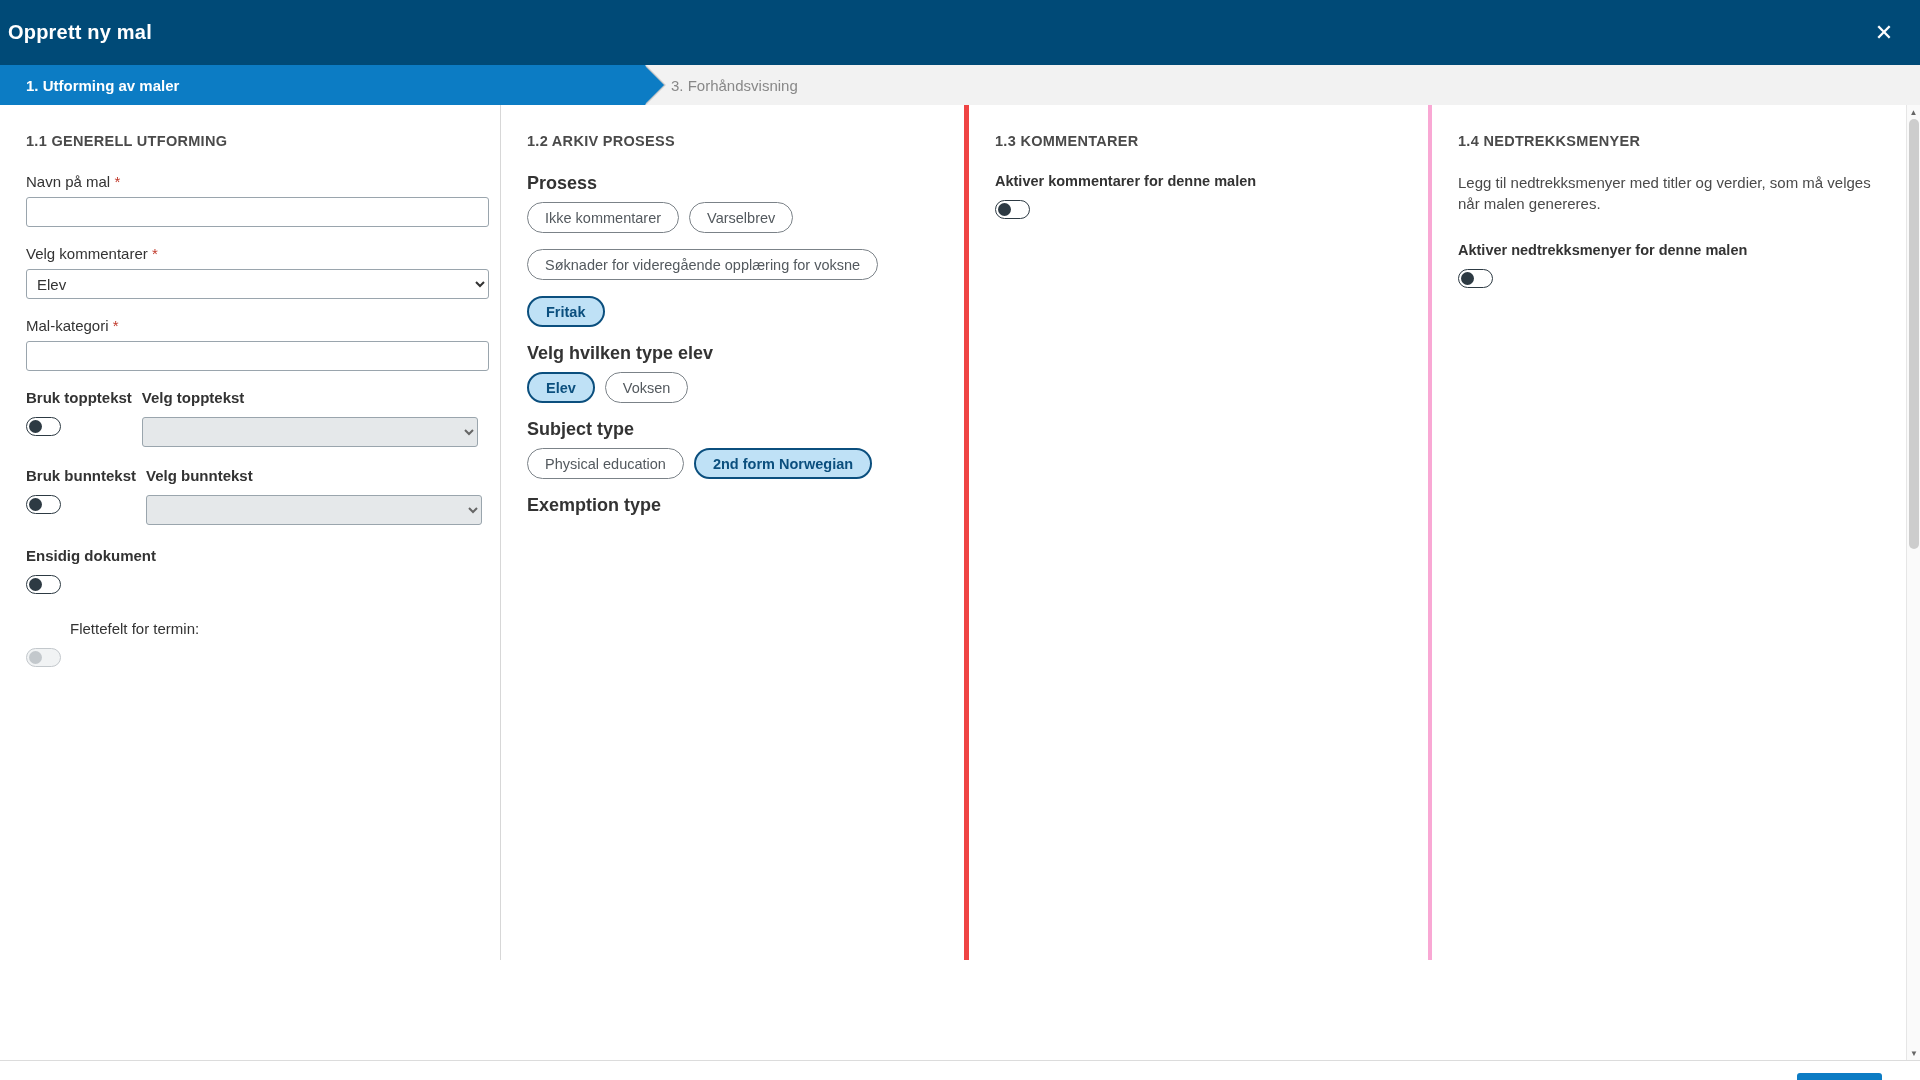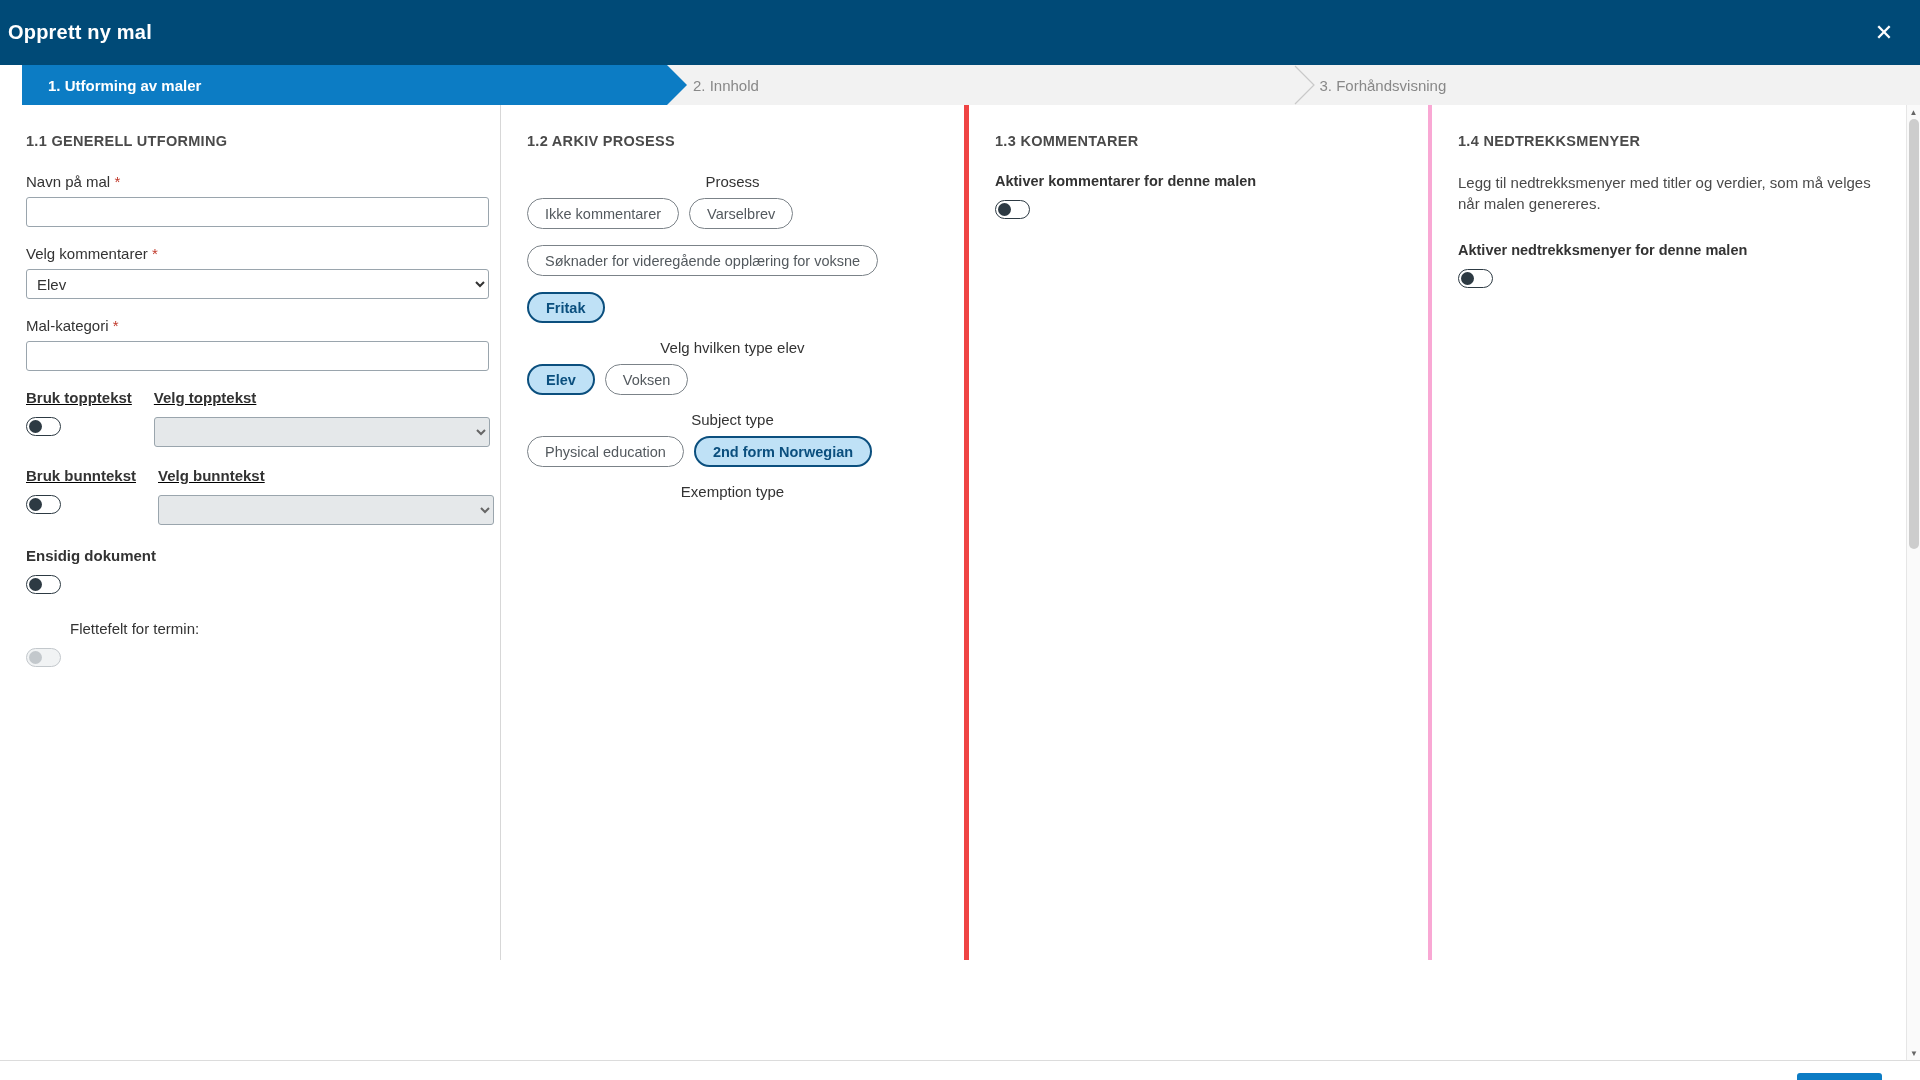--- a/index.html
+++ b/index.html
@@ -39,21 +39,20 @@
     cursor: pointer;
     background: none; border: none;
   }
 
   
   .stepper {
     height: 40px;
     display: flex;
     background: #737373;
     position: relative;
-    margin-left: 22px;
   }
   .step {
     position: relative;
     display: flex;
     align-items: center;
     font-size: 15px;
     height: 40px;
   }
   .step-label { padding-left: 26px; white-space: nowrap; }
   .step.active {
@@ -140,21 +139,21 @@
     padding: 0 6px;
     margin-bottom: 18px;
     font-family: "Liberation Sans", sans-serif;
     color: #333;
   }
   .select-input.disabled {
     background: #e5e8ea;
     color: #666;
   }
 
-  .pair-row { display: flex; gap: 22px; margin-top: 8px; text-decoration: underline; }
+  .pair-row { display: flex; gap: 10px; margin-top: 8px; }
   .pair-col-left { width: 125px; }
   .pair-col-right { width: 336px; }
   .pair-col-right .select-input { width: 336px; margin-bottom: 0; }
   .pair-label {
     font-size: 15px;
     font-weight: bold;
     color: #333333;
     display: block;
     margin-bottom: 11px;
     white-space: nowrap;
@@ -181,26 +180,25 @@
     border-color: #c3c8cc;
     background: #f1f3f4;
     cursor: default;
   }
   .toggle.disabled .knob { background: #c3c8cc; }
 
   .block-gap { margin-top: 22px; }
 
   
   .chip-group-label {
-    font-size: 15px;
-    font-weight: normal;
+    font-size: 18px;
+    font-weight: bold;
     color: #333333;
     margin: 0 0 8px 0;
     display: block;
-    text-align: center;
   }
   .chip-row {
     display: flex;
     flex-wrap: wrap;
     gap: 10px;
     margin-bottom: 16px;
   }
   .chip {
     border: 1px solid #7b8288;
     background: #ffffff;
@@ -288,23 +286,20 @@
 <body>
 
 <div class="titlebar">
   <div class="titlebar-title">Opprett ny mal</div>
   <button class="close-btn">✕</button>
 </div>
 
 <div class="stepper">
   <div class="step active">
     <span class="step-label">1. Utforming av maler</span>
-  </div>
-  <div class="step inactive" style="width:645px;">
-    <span class="step-label">2. Innhold</span>
   </div>
   <div class="step inactive">
     <svg class="step-divider-line" viewBox="0 0 22 40">
       <path d="M1 1 L20 20 L1 39" fill="none" stroke="#c9c9c9" stroke-width="1.2"></path>
     </svg>
     <span class="step-label">3. Forhåndsvisning</span>
   </div>
 </div>
 
 <div class="body-area">

